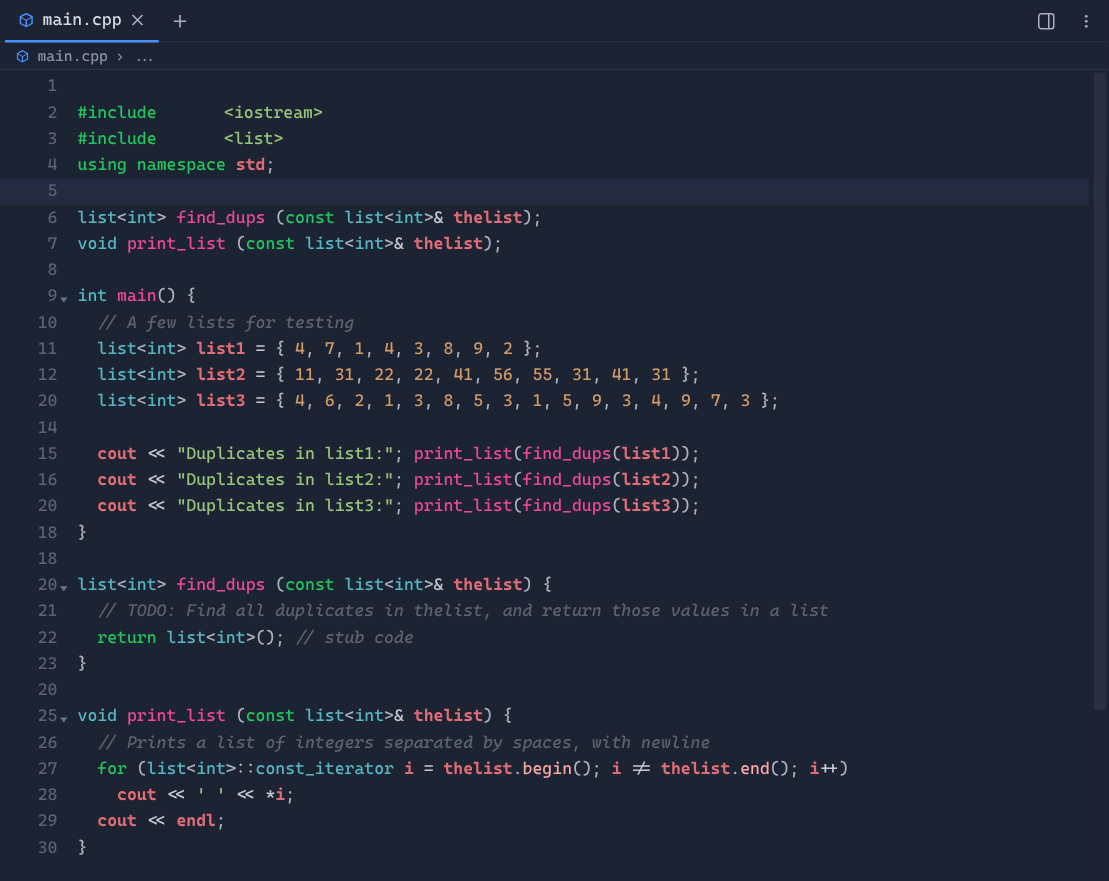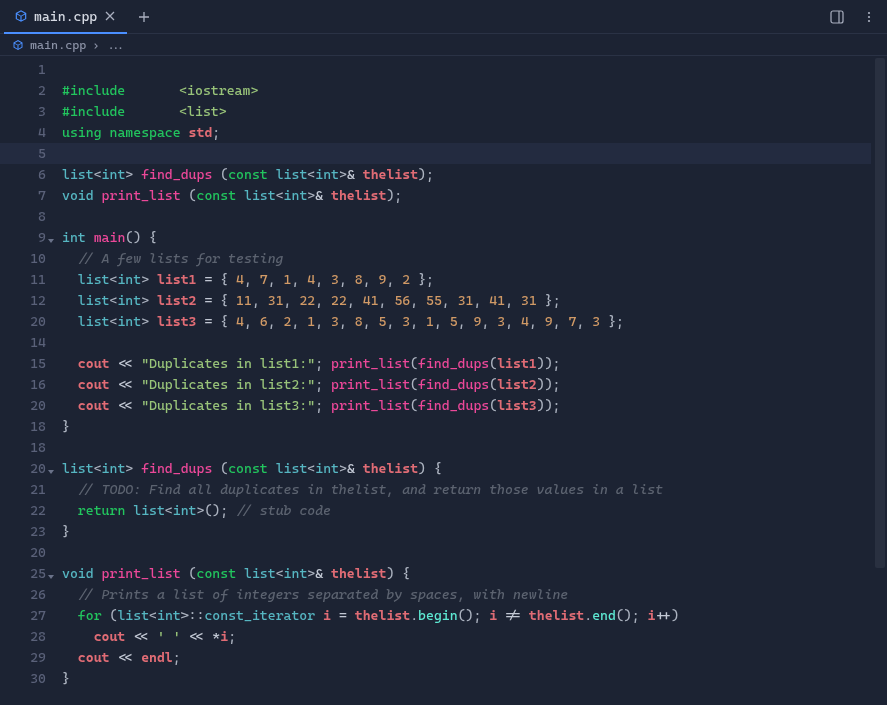--- a/index.html
+++ b/index.html
@@ -20,21 +20,21 @@
 .fold svg { width:10px; height:10px; fill:#6a7289; }
 .code { flex:1; line-height:21px; padding-top:3px; white-space:pre; padding-left:6px; }
 .code .row { height:21px; }
 .hl-row { background:#232b40; margin-left:-62px; padding-left:62px; }
 .minimap { position:absolute; right:0; top:0; width:16px; height:100%; background:#1c2333; }
 .scrollthumb { position:absolute; right:2px; top:2px; width:10px; height:510px; background:rgba(120,130,150,.14); border-radius:2px; }
 
 .kw  { color:#56b6c2;text-align:right; }      
 .kw2 { color:#22c55e; }      
 .fn  { color:#ec4899; }      
-.fn2 { color:#5eead4; }      
+.fn2 { color:#fca5a5; }      
 .var { color:#e06c75;font-weight:bold; }      
 .num { color:#d19a66; }      
 .str { color:#98c379; }      
 .cmt { color:#5c6370; font-style:italic; }
 .op  { color:#c2c8d4; }
 .pun { color:#abb2bf; }
 .ang { color:#98c379;margin-left:46px; }
 </style>
 </head>
 <body>

